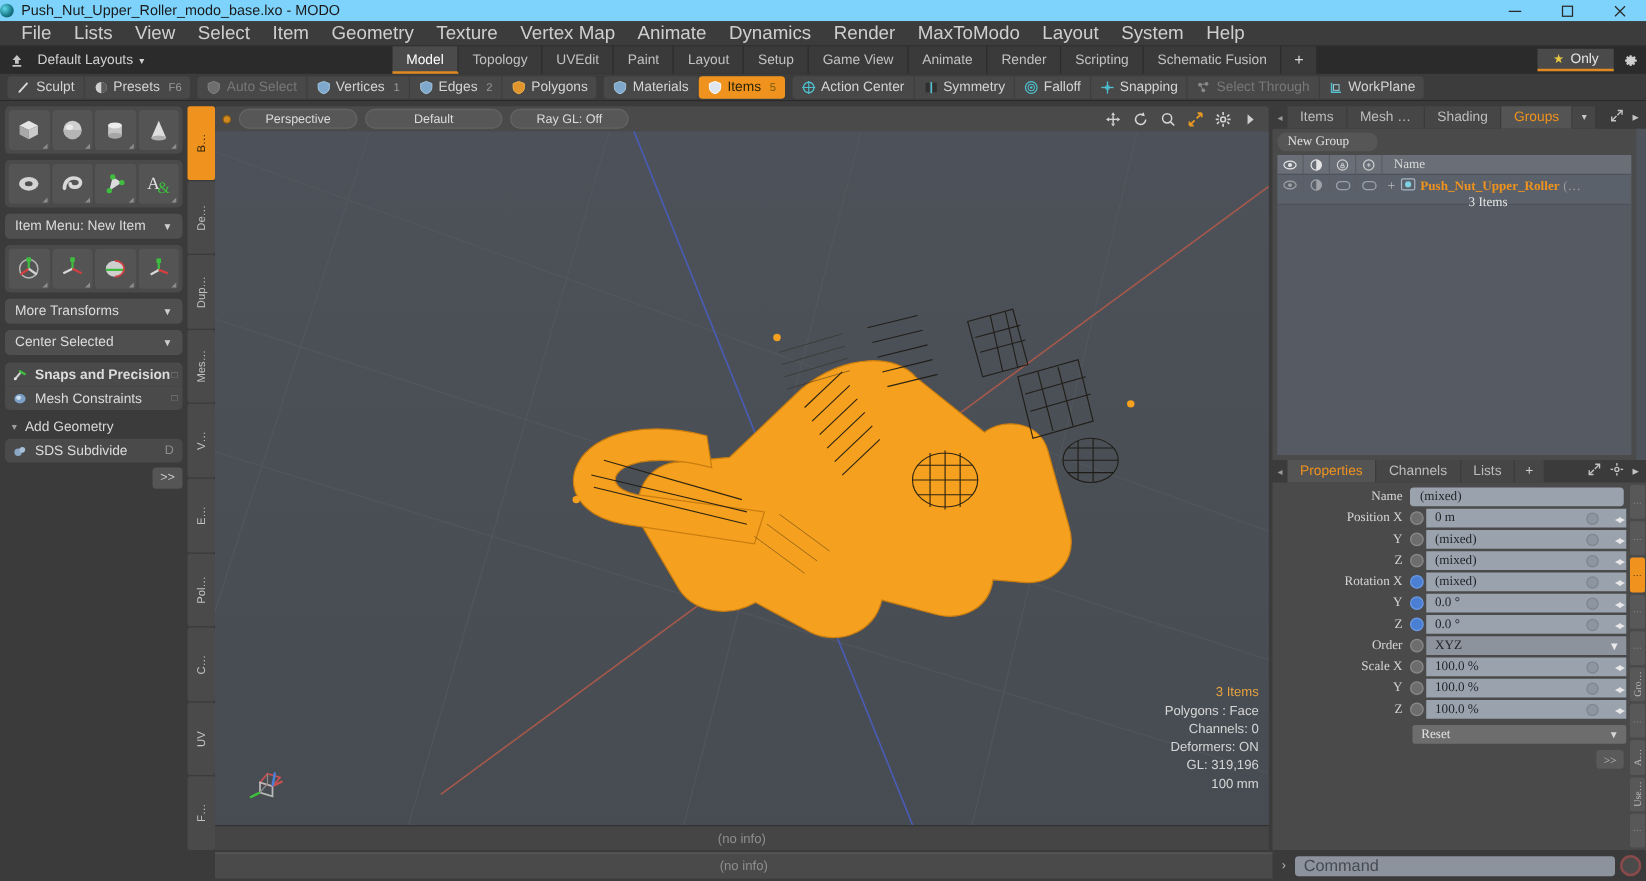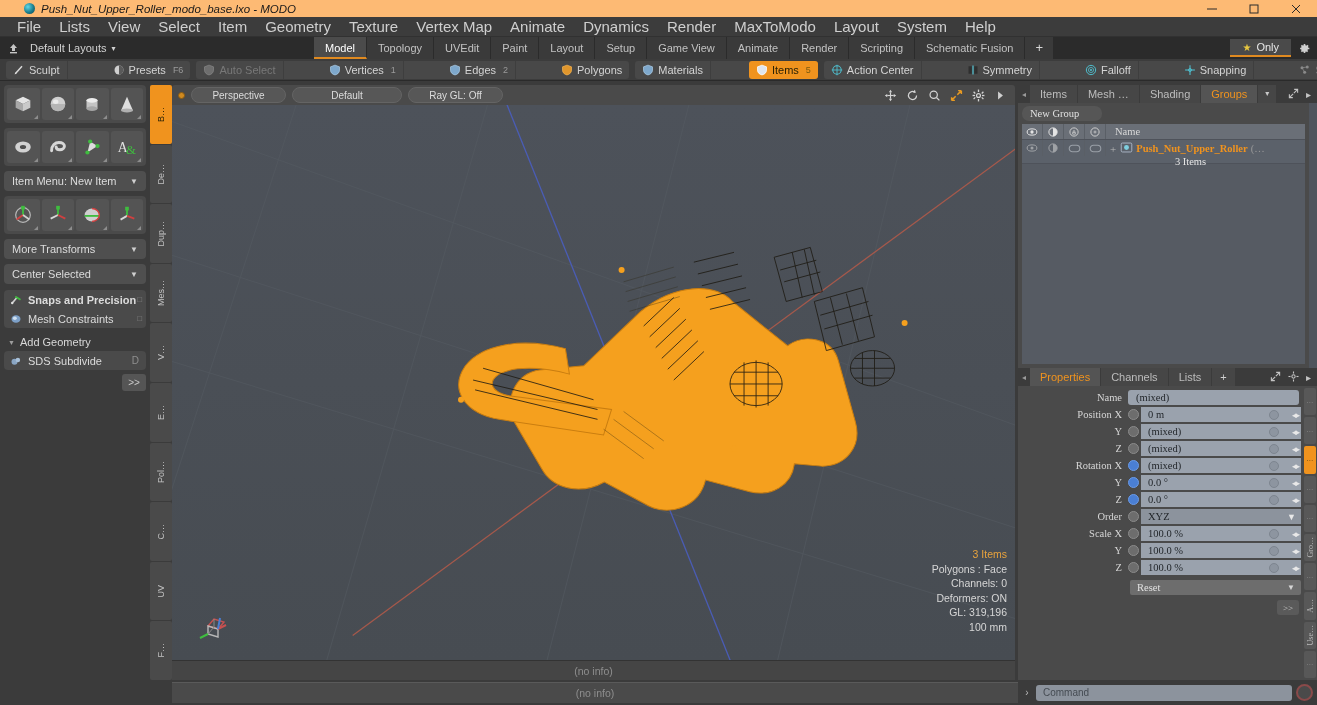--- a/index.html
+++ b/index.html
@@ -8,22 +8,22 @@
     font-family: "Liberation Sans", sans-serif;
     font-size: 11px;
     background:#3b3b3b;
     color:#c8c8c8;
     -webkit-font-smoothing: antialiased;
   }
   .app { position:relative; width:1317px; height:705px; display:flex; flex-direction:column; }
 
   
   .titlebar{
-    height:17px; background:#fdba74; display:flex; align-items:center;
-    padding-left:24px; color:#1a1a1a; font-size:11.5px; flex:0 0 17px;font-style:italic;
+    height:17px; background:#7dd3fc; display:flex; align-items:center;
+    padding-left:0; color:#1a1a1a; font-size:11.5px; flex:0 0 17px;
   }
   .titlebar .tb-icon{
     width:11px; height:11px; border-radius:50%;
     background:radial-gradient(circle at 35% 35%, #5fd8e8 0%, #1b7d8c 55%, #0c4450 100%);
     margin-right:6px; flex:0 0 11px;
   }
   .titlebar .tb-title{ white-space:nowrap; }
   .win-btns{ margin-left:auto; display:flex; height:100%; }
   .win-btns div{
     width:42px; display:flex; align-items:center; justify-content:center;
@@ -61,21 +61,21 @@
     height:18px; padding:0 12px; border-bottom:2px solid #e08a20; font-size:11px;
   }
   .star{ color:#e8c840; font-size:10px; }
   .gear-sq{ width:26px; display:flex; align-items:center; justify-content:center; color:#cfcfcf; font-size:12px; }
 
   
   .modebar{
     height:22px; background:#3c3c3c; display:flex; align-items:center;
     flex:0 0 22px; border-bottom:1px solid #2a2a2a;
   }
-  .mgrp{ display:flex; align-items:center; background:#484848; border-radius:3px; height:18px; margin-right:6px;gap:38px; }
+  .mgrp{ display:flex; align-items:center; background:#484848; border-radius:3px; height:18px; margin-right:6px; }
   .mbtn{
     display:flex; align-items:center; gap:4px; padding:0 7px; height:18px;
     font-size:11px; color:#d4d4d4; border-right:1px solid #3e3e3e; white-space:nowrap;
   }
   .mbtn:last-child{ border-right:none; }
   .mbtn.dim{ color:#787878; }
   .mbtn.on{ background:#f0931e; color:#2a2206; border-radius:3px; }
   .mbtn .num{ color:#9a9a9a; font-size:9px; margin-left:3px; }
   .mbtn.on .num{ color:#7a5a10; }
   .ico{ width:12px; height:12px; flex:0 0 12px; display:block; }
@@ -214,21 +214,21 @@
   .rp-vt span{ writing-mode:vertical-rl; transform:rotate(180deg); white-space:nowrap; }
   .rp-vt.dots{ color:#9a9a9a; letter-spacing:1px; font-size:7px; }
   .rp-vt.on{ background:#f0931e; color:#33280a; }
 
   
   .bottombar{ height:25px; flex:0 0 25px; background:#3b3b3b; display:flex; align-items:center; }
   .bb-left{ width:172px; flex:0 0 172px; }
   .bb-info{ flex:1 1 auto; height:21px; background:#4a4a4a; display:flex; align-items:center; justify-content:center; color:#8e8e8e; font-size:10.5px; border-top:1px solid #5a5a5a;}
   .bb-right{ width:299px; flex:0 0 299px; display:flex; align-items:center; gap:4px; padding:0 4px; }
   .bb-arrow{ color:#b9b9b9; font-size:10px; width:10px; text-align:center; }
-  .bb-cmd{ flex:1 1 auto; height:16px; background:#8c939d; border-radius:3px; display:flex; align-items:center; padding-left:7px; font-size:10px; color:#454b52; }
+  .bb-cmd{ flex:1 1 auto; height:16px; background:#8c939d; border-radius:3px; display:flex; align-items:center; padding-left:7px; font-size:13px; color:#454b52; }
   .bb-rec{ width:17px; height:17px; border-radius:50%; border:2px solid #8a4a4a; background:#4a4a4a; flex:0 0 17px;}
 </style>
 </head>
 <body>
 
 <div class="app">
 
   <div class="titlebar">
     <div class="tb-icon"></div>
     <div class="tb-title">Push_Nut_Upper_Roller_modo_base.lxo - MODO</div>

